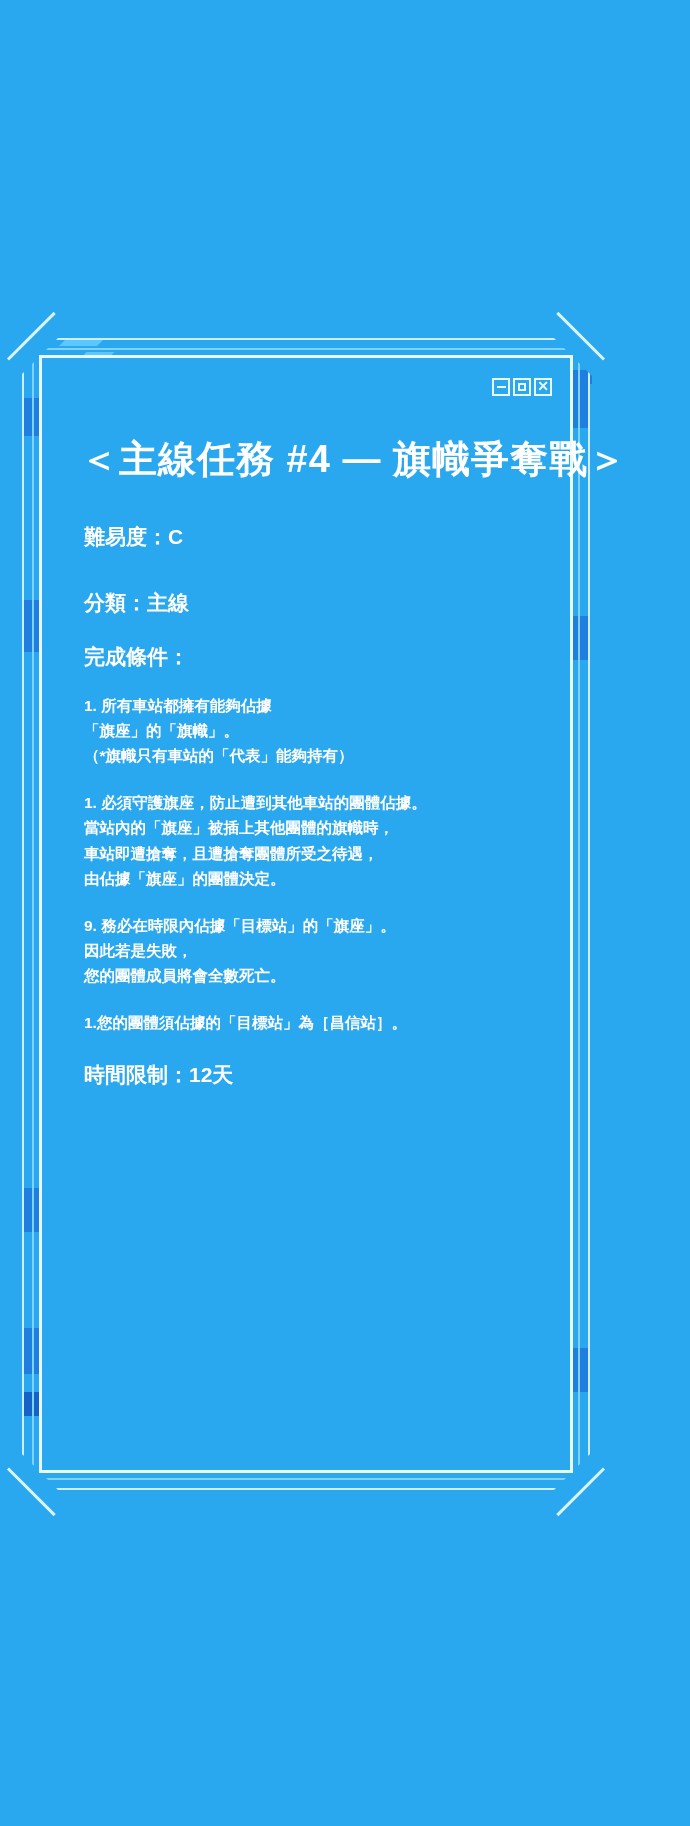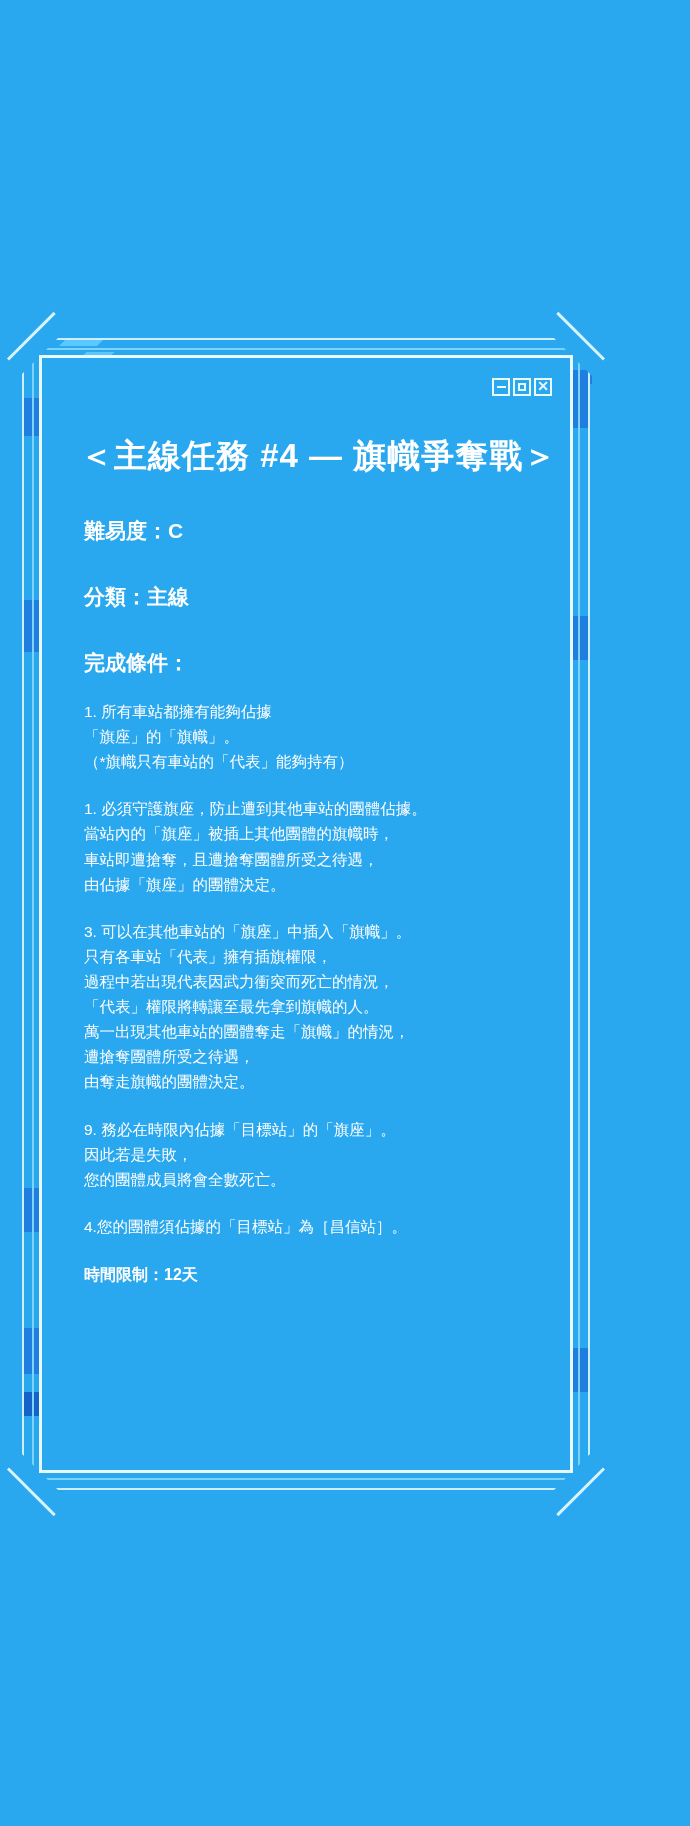--- a/index.html
+++ b/index.html
@@ -110,55 +110,56 @@
     position: absolute;
     left: 30px;
     top: 36px;
     right: 30px;
     bottom: 30px;
     color: #ffffff;
     z-index: 5;
   }
 
   .quest-title {
-    font-size: 33px;
+    font-size: 38px;
     font-weight: bold;
     letter-spacing: 1px;
     margin: 60px 0 0 28px;
     color: #ffffff;
     white-space: nowrap;
   }
 
   .meta-line {
     font-size: 21px;
     font-weight: bold;
     margin: 38px 0 0 32px;
     color: #ffffff;
   }
 
   .section-label {
     font-size: 21px;
     font-weight: bold;
-    margin: 38px 0 0 32px;
+    margin: 26px 0 0 32px;
     color: #ffffff;
   }
 
   .conditions {
     margin: 22px 0 0 32px;
+    font-weight: bold;
   }
   .cond-block {
     font-size: 15.5px;
     line-height: 1.62;
     color: #ffffff;
     margin-bottom: 22px;
     white-space: pre-line;
   }
 
   .reward-line {
-    font-size: 16px;
+    font-size: 21px;
     font-weight: bold;
     margin: 30px 0 0 32px;
     color: #ffffff;
   }
   .reward-line.first { margin-top: 26px; }
 
   
   .hatch {
     position: absolute;
     right: 22px;
@@ -268,30 +269,23 @@
       <div class="section-label">完成條件：</div>
 
       <div class="conditions">
         <div class="cond-block">1. 所有車站都擁有能夠佔據
 「旗座」的「旗幟」。
 （*旗幟只有車站的「代表」能夠持有）</div>
         <div class="cond-block">1. 必須守護旗座，防止遭到其他車站的團體佔據。
 當站內的「旗座」被插上其他團體的旗幟時，
 車站即遭搶奪，且遭搶奪團體所受之待遇，
 由佔據「旗座」的團體決定。</div>
-        <div class="cond-block">3. 可以在其他車站的「旗座」中插入「旗幟」。
-只有各車站「代表」擁有插旗權限，
-過程中若出現代表因武力衝突而死亡的情況，
-「代表」權限將轉讓至最先拿到旗幟的人。
-萬一出現其他車站的團體奪走「旗幟」的情況，
-遭搶奪團體所受之待遇，
-由奪走旗幟的團體決定。</div>
         <div class="cond-block">9. 務必在時限內佔據「目標站」的「旗座」。
 因此若是失敗，
 您的團體成員將會全數死亡。</div>
-        <div class="cond-block">4.您的團體須佔據的「目標站」為［昌信站］。</div>
+        <div class="cond-block">1.您的團體須佔據的「目標站」為［昌信站］。</div>
       </div>
 
       <div class="reward-line first">時間限制：12天</div>
 
     </div>
   </div>
 </div>
 
 </body></html>

